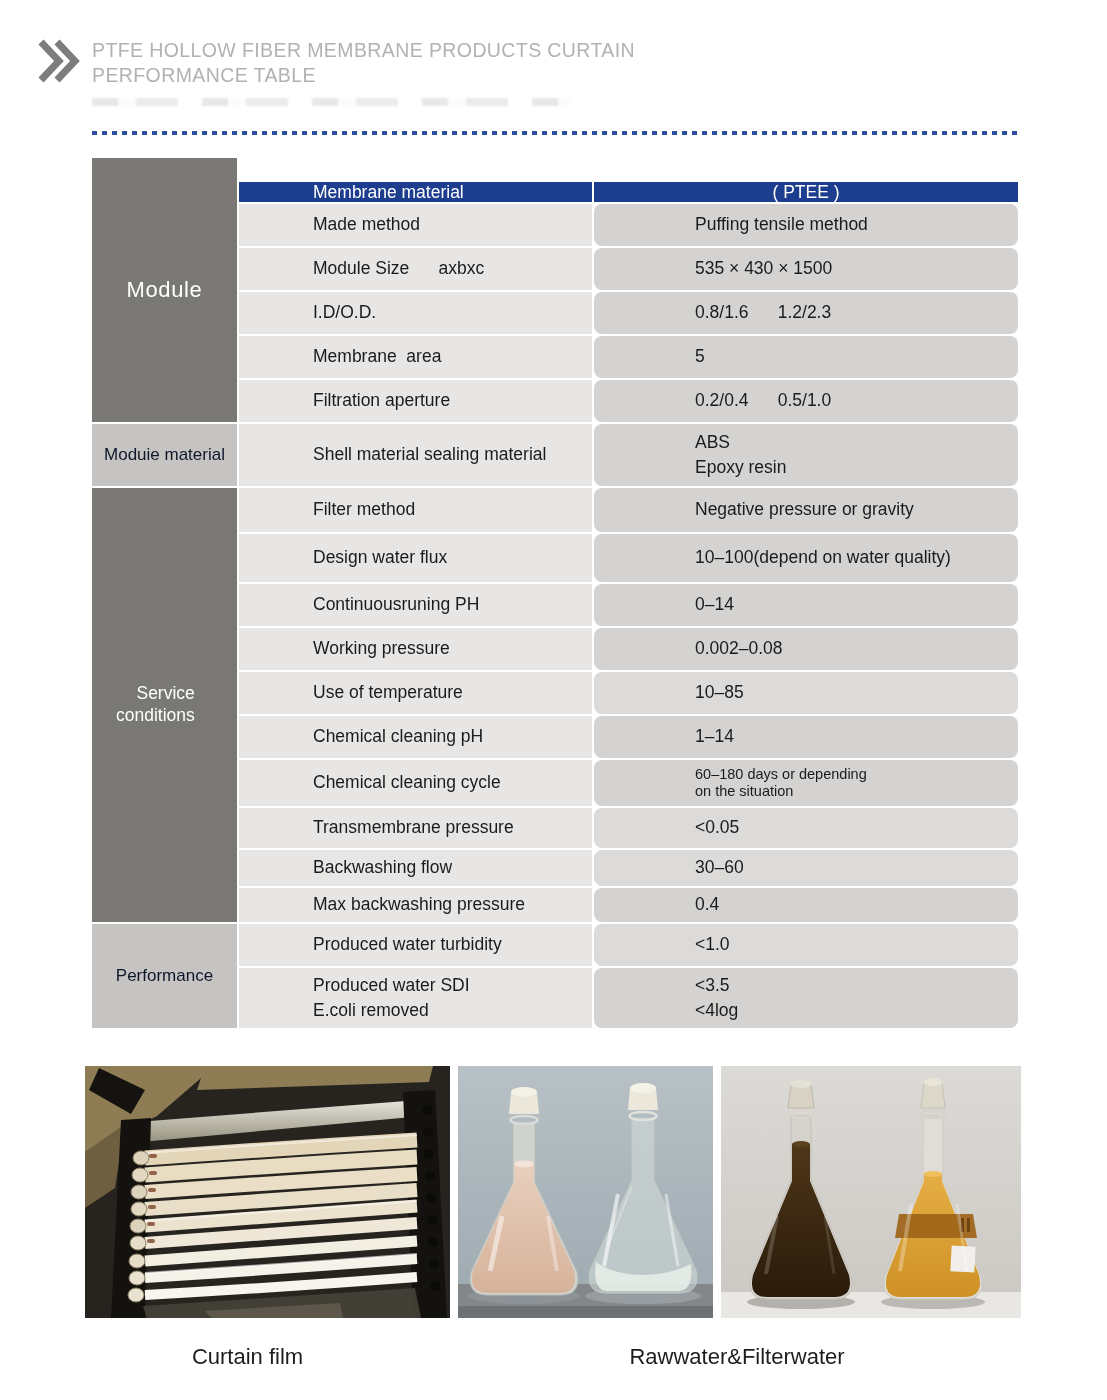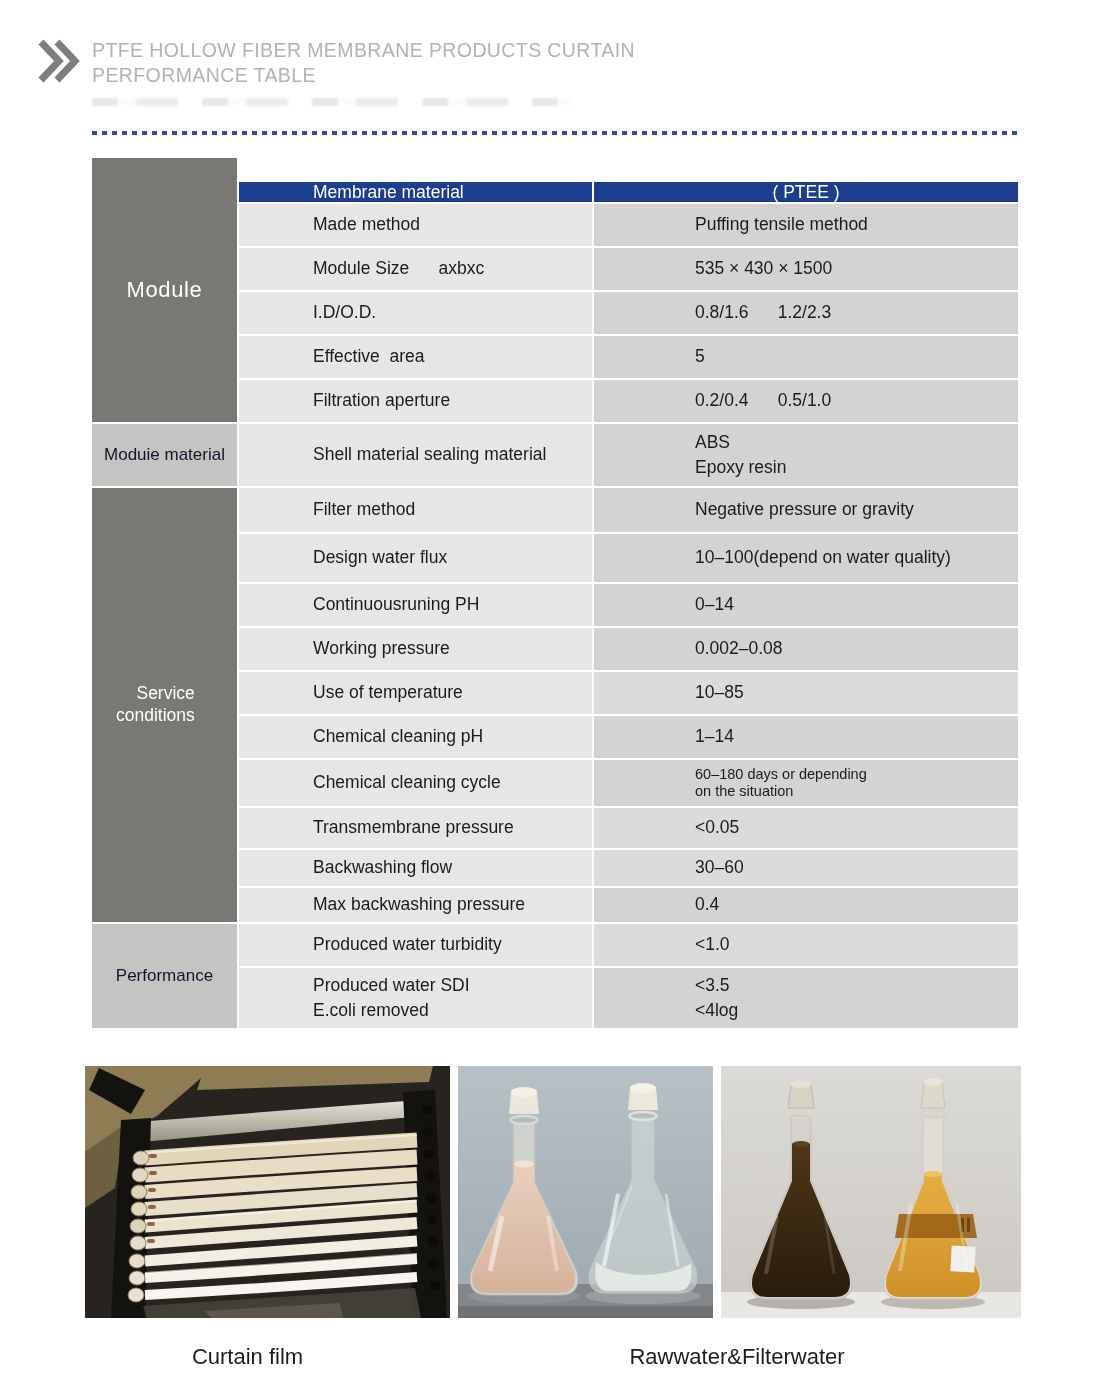--- a/index.html
+++ b/index.html
@@ -30,21 +30,21 @@
   .group.light { background:#c5c4c2; color:#0f172a; font-size:17px; }
   .group-module { font-size:22px; letter-spacing:.6px; }
   .group-service { justify-content:flex-start; padding-left:24px; text-align:right;
                    font-size:17.5px; line-height:1.25; }
   .th { color:#ffffff; background:#1d3d8e; display:flex; align-items:center; font-size:17.5px;margin-top:24px; }
   .th.param { grid-column:2; padding-left:74px; }
   .th.value { grid-column:3; justify-content:center; }
   .cell { display:flex; align-items:center; white-space:pre-wrap; font-size:17.5px;
           color:#1b1b1b; line-height:1.45; }
   .cell.param { grid-column:2; background:#e7e6e4; padding-left:74px; }
-  .cell.value { grid-column:3; background:#d4d3d1; padding-left:101px; }
+  .cell.value { grid-column:3; background:#d4d3d1; padding-left:101px;border-radius:8px; }
   .cell.value.lt { background:#dcdbd9; }
   .cell.value.small { font-size:14.5px; line-height:1.2; }
 
   
   .photos { position:absolute; left:85px; top:1066px; display:flex; gap:8px; }
   .photo { display:block; }
 
   .caption { position:absolute; top:1344px; font-size:22px; color:#1d1d1d; text-align:center; }
   .caption-left  { left:160px; width:175px; }
   .caption-right { left:612px; width:250px; }
@@ -78,21 +78,21 @@
 
     <div class="cell param" style="grid-row:2">Made method</div>
     <div class="cell value" style="grid-row:2">Puffing tensile method</div>
 
     <div class="cell param" style="grid-row:3">Module Size      axbxc</div>
     <div class="cell value" style="grid-row:3">535 × 430 × 1500</div>
 
     <div class="cell param" style="grid-row:4">I.D/O.D.</div>
     <div class="cell value" style="grid-row:4">0.8/1.6      1.2/2.3</div>
 
-    <div class="cell param" style="grid-row:5">Effective  area</div>
+    <div class="cell param" style="grid-row:5">Membrane  area</div>
     <div class="cell value" style="grid-row:5">5</div>
 
     <div class="cell param" style="grid-row:6">Filtration aperture</div>
     <div class="cell value" style="grid-row:6">0.2/0.4      0.5/1.0</div>
 
     <div class="cell param" style="grid-row:7">Shell material sealing material</div>
     <div class="cell value" style="grid-row:7">ABS
 Epoxy resin</div>
 
     <div class="cell param" style="grid-row:8">Filter method</div>

